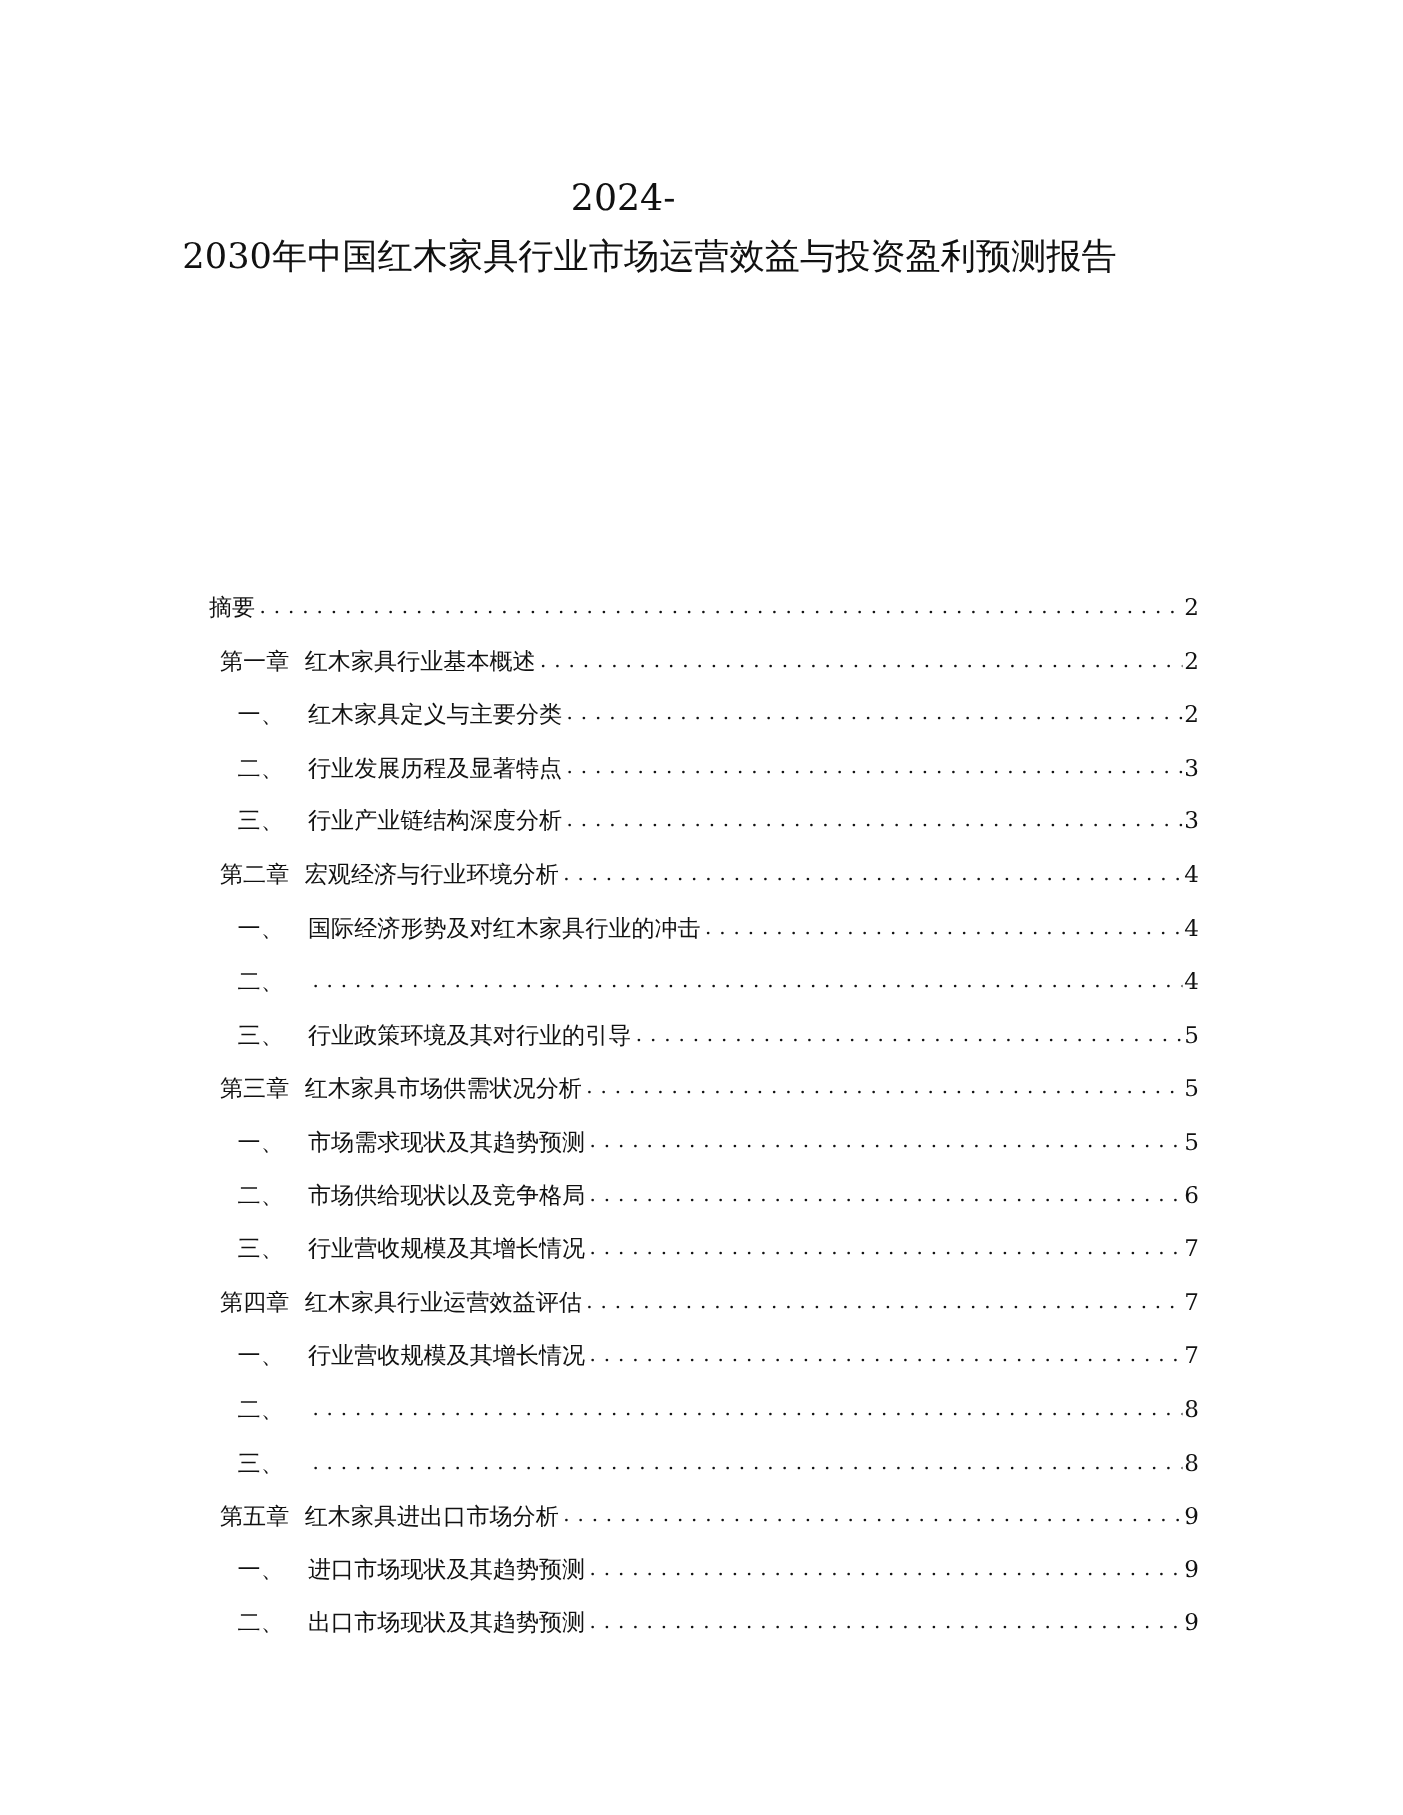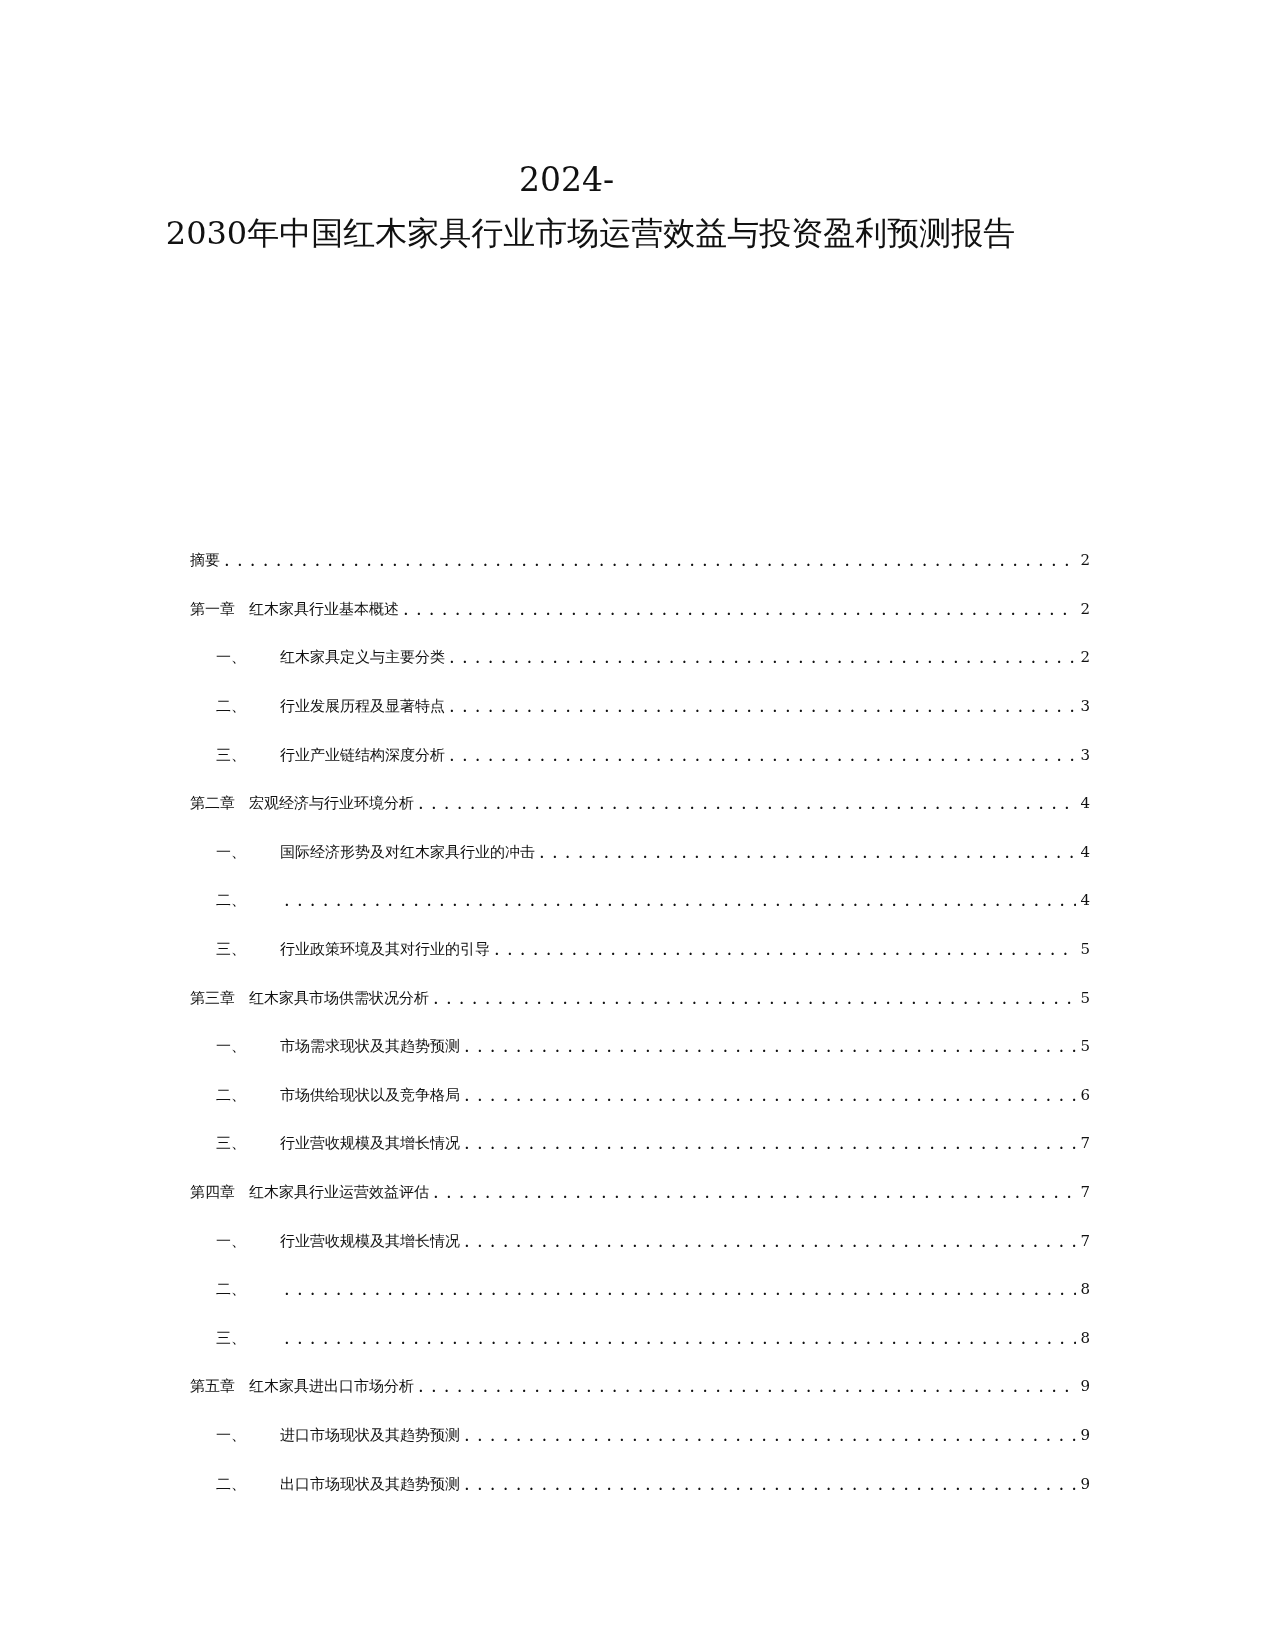--- a/index.html
+++ b/index.html
@@ -3,24 +3,24 @@
 <meta charset="utf-8">
 <style>
   html, body { margin: 0; padding: 0; background: #ffffff; }
   body { width: 1275px; height: 1650px; position: relative; overflow: hidden;
          font-family: "DejaVu Serif", "Liberation Serif", serif; color: #111; }
   .title-line1 { position: absolute; top: 148px; left: 0; width: 1133px; text-align: center;
                  font-size: 33px; line-height: 40px; letter-spacing: 0px; margin-top: 12px; }
   .title-line2 { position: absolute; top: 212px; left: 0; width: 1181px; text-align: center;
                  font-size: 32px; line-height: 42px; }
   .toc { position: absolute; top: 536px; left: 190px; width: 900px; }
-  .toc-row { display: flex; align-items: center; height: 48.6px; font-size: 15px; line-height: 32px; }
+  .toc-row { display: flex; align-items: flex-start; height: 48.6px; font-size: 21px; line-height: 32px; }
   .toc-row.sub { padding-left: 26px; }
   .toc-prefix { white-space: nowrap; }
-  .toc-row.chapter .toc-prefix { margin-right: 14px; }
+  .toc-row.chapter .toc-prefix { margin-right: 14px; margin-left: 10px; }
   .toc-row.sub .toc-prefix { width: 64px; display: inline-block; }
   .toc-label { white-space: nowrap; }
   .toc-leader { flex: 1; overflow: hidden; white-space: nowrap; margin: 0 2px 0 4px;
                 letter-spacing: 7.2px; font-size: 18px; color: #111; }
   .toc-leader::before { content: "................................................................................................................................................................"; }
   .toc-page { white-space: nowrap; min-width: 12px; text-align: right; }
 </style>
 </head>
 <body>
 

